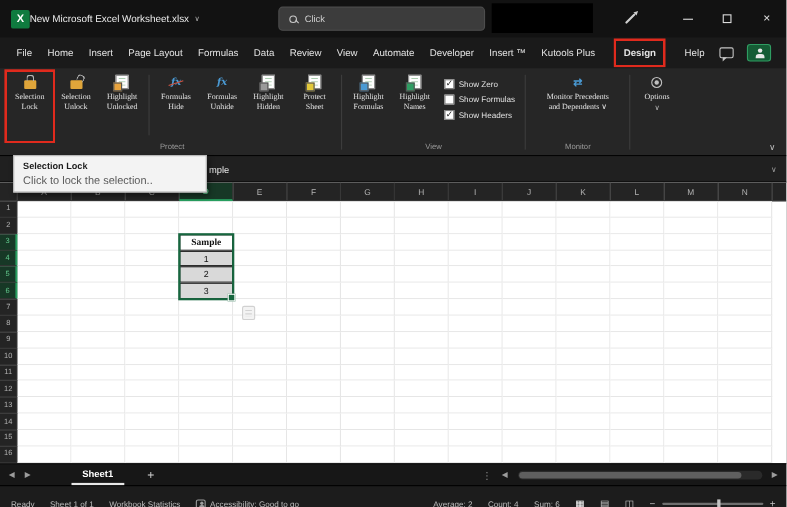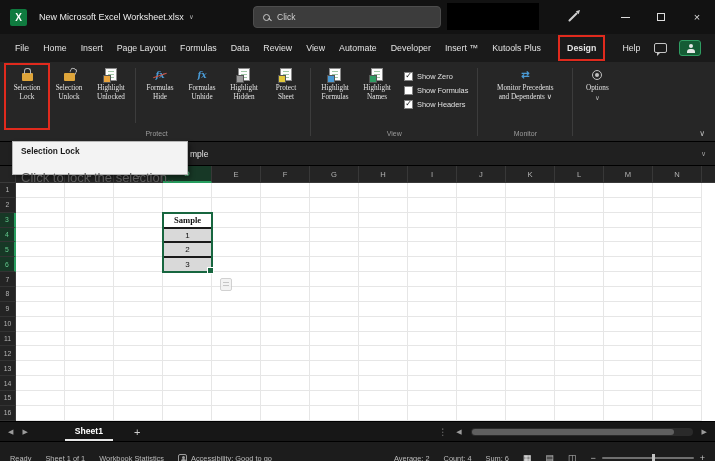--- a/index.html
+++ b/index.html
@@ -3,21 +3,21 @@
 <meta charset="utf-8">
 <style>
   * { box-sizing: border-box; }
   body { margin:0; width:715px; height:461px; font-family:"Liberation Sans",sans-serif; background:#fff; overflow:hidden; }
   .app { position:relative; width:715px; height:461px; background:#1a1a1a; }
 
   
   .titlebar { height:34px; background:#121212; display:flex; align-items:center; position:relative; }
   .appicon { width:17px; height:17px; background:#0f7b3f; color:#fff; font-weight:bold; font-size:10px;
              display:flex; align-items:center; justify-content:center; border-radius:2px; margin-left:10px; flex:none; }
-  .doctitle { color:#ececec; font-size:9px; margin-left:12px; display:flex; align-items:center; gap:5px; }
+  .doctitle { color:#ececec; font-size:9px; margin-left:0; display:flex; align-items:center; gap:5px; }
   .tchev { font-size:6.5px; color:#b5b5b5; }
   .searchbox { position:absolute; left:253px; top:6px; width:188px; height:22px; background:#3c3c3c; border:1px solid #4d4d4d;
                border-radius:4px; display:flex; align-items:center; gap:7px; padding-left:9px; color:#cfcfcf; font-size:8.5px; }
   .mag { width:7px; height:7px; border:1.3px solid #c9c9c9; border-radius:50%; position:relative; flex:none; }
   .mag::after { content:""; position:absolute; width:4px; height:1.3px; background:#c9c9c9; transform:rotate(45deg); right:-3px; bottom:-1px; }
   .blackpanel { position:absolute; left:447px; top:3px; width:92px; height:27px; background:#000; }
   .rightctl { margin-left:auto; display:flex; align-items:center; }
   .pen { width:12px; height:2px; background:#cfcfcf; border-radius:1px; transform:rotate(-45deg); position:relative; margin-right:28px; }
   .pen::after { content:""; position:absolute; right:-4px; top:-1px; border-left:4px solid #cfcfcf; border-top:2px solid transparent; border-bottom:2px solid transparent; }
   .wbtn { width:36px; height:34px; display:flex; align-items:center; justify-content:center; color:#dcdcdc; font-size:11px; }
@@ -75,21 +75,21 @@
 
   
   .fbar { height:24px; background:#202020; position:relative; border-bottom:1px solid #000; }
   .ftext { position:absolute; left:190px; top:7px; color:#e6e6e6; font-size:8.5px; }
   .fchev { position:absolute; right:9px; top:8px; color:#9d9d9d; font-size:7px; }
 
   
   .tooltip { position:absolute; left:12px; top:141px; width:176px; height:34px; background:#f3f3f3; border:1px solid #b5b5b5;
              box-shadow:2px 3px 5px rgba(0,0,0,.45); z-index:20; padding:4px 8px; }
   .tooltip .tt-title { font-size:8.3px; font-weight:bold; color:#1b1b1b; }
-  .tooltip .tt-body { font-size:13px; color:#5a5a5a; margin-top:14px; }
+  .tooltip .tt-body { font-size:10px; color:#5a5a5a; margin-top:3px; }
 
   
   .gridwrap { position:relative; height:255px; background:#fff; overflow:hidden; }
   #grid { display:grid; grid-template-columns:16px repeat(14, 49px); grid-template-rows:17px repeat(16, 14.87px); }
   .corner { background:#242424; border-right:1px solid #3a3a3a; border-bottom:1px solid #3a3a3a; }
   .ch { background:#242424; color:#b3b3b3; font-size:7.6px; display:flex; align-items:center; justify-content:center;
         border-right:1px solid #383838; border-bottom:1px solid #383838; }
   .ch.sel { background:#173826; color:#62c98d; border-bottom:2px solid #279e5f; font-weight:bold; }
   .rh { background:#242424; color:#b3b3b3; font-size:6.8px; display:flex; align-items:center; justify-content:center;
         border-right:1px solid #383838; border-bottom:1px solid #333; }

